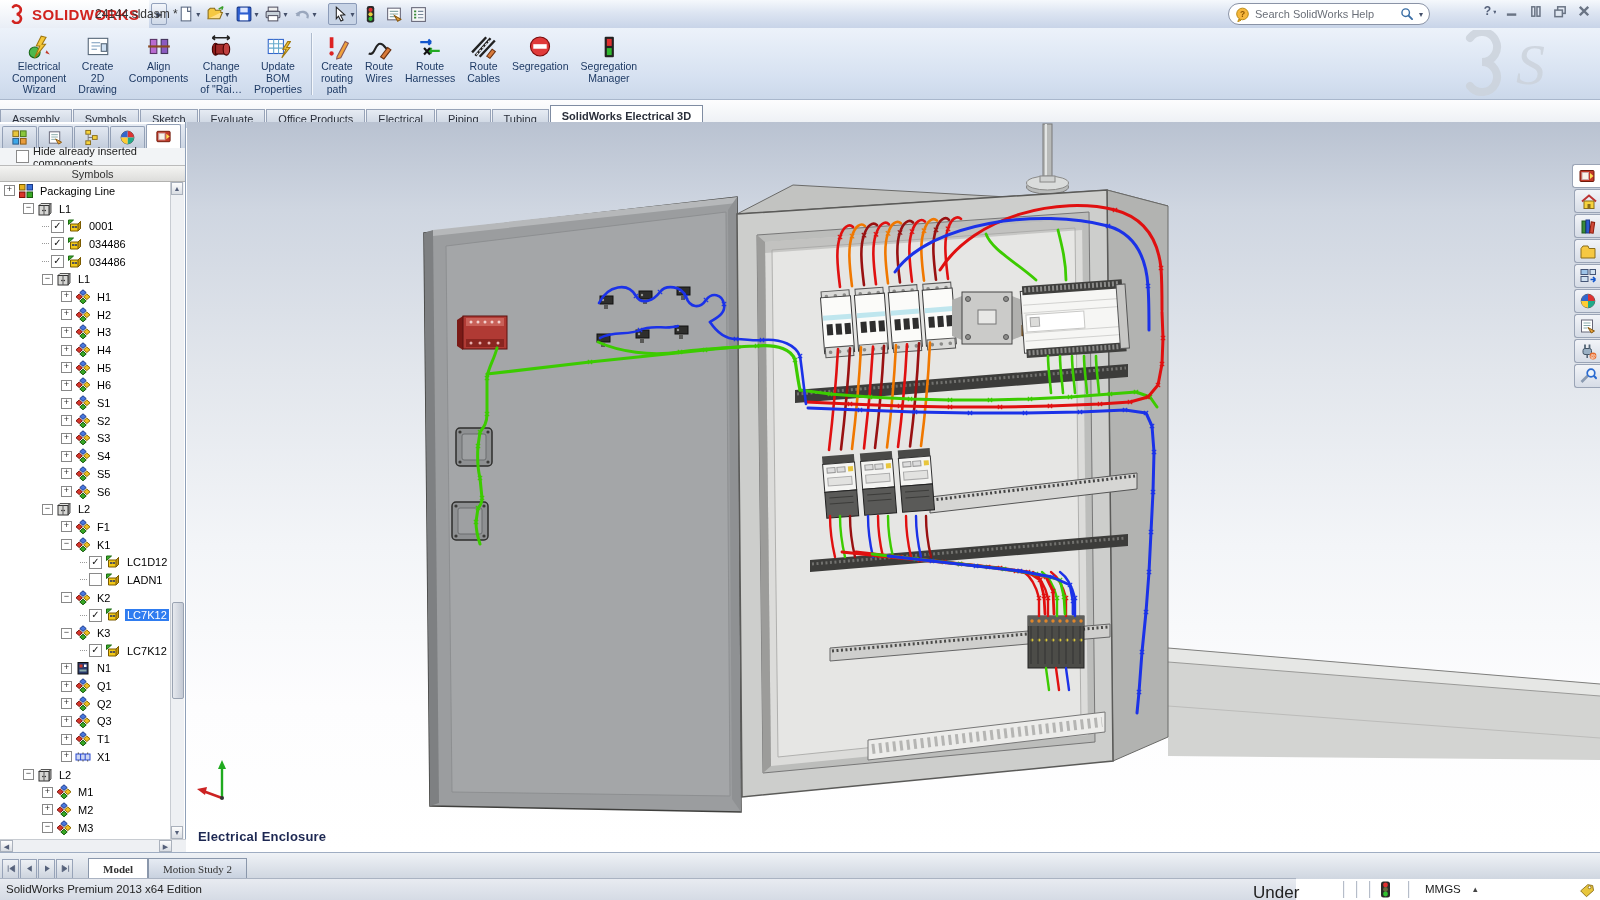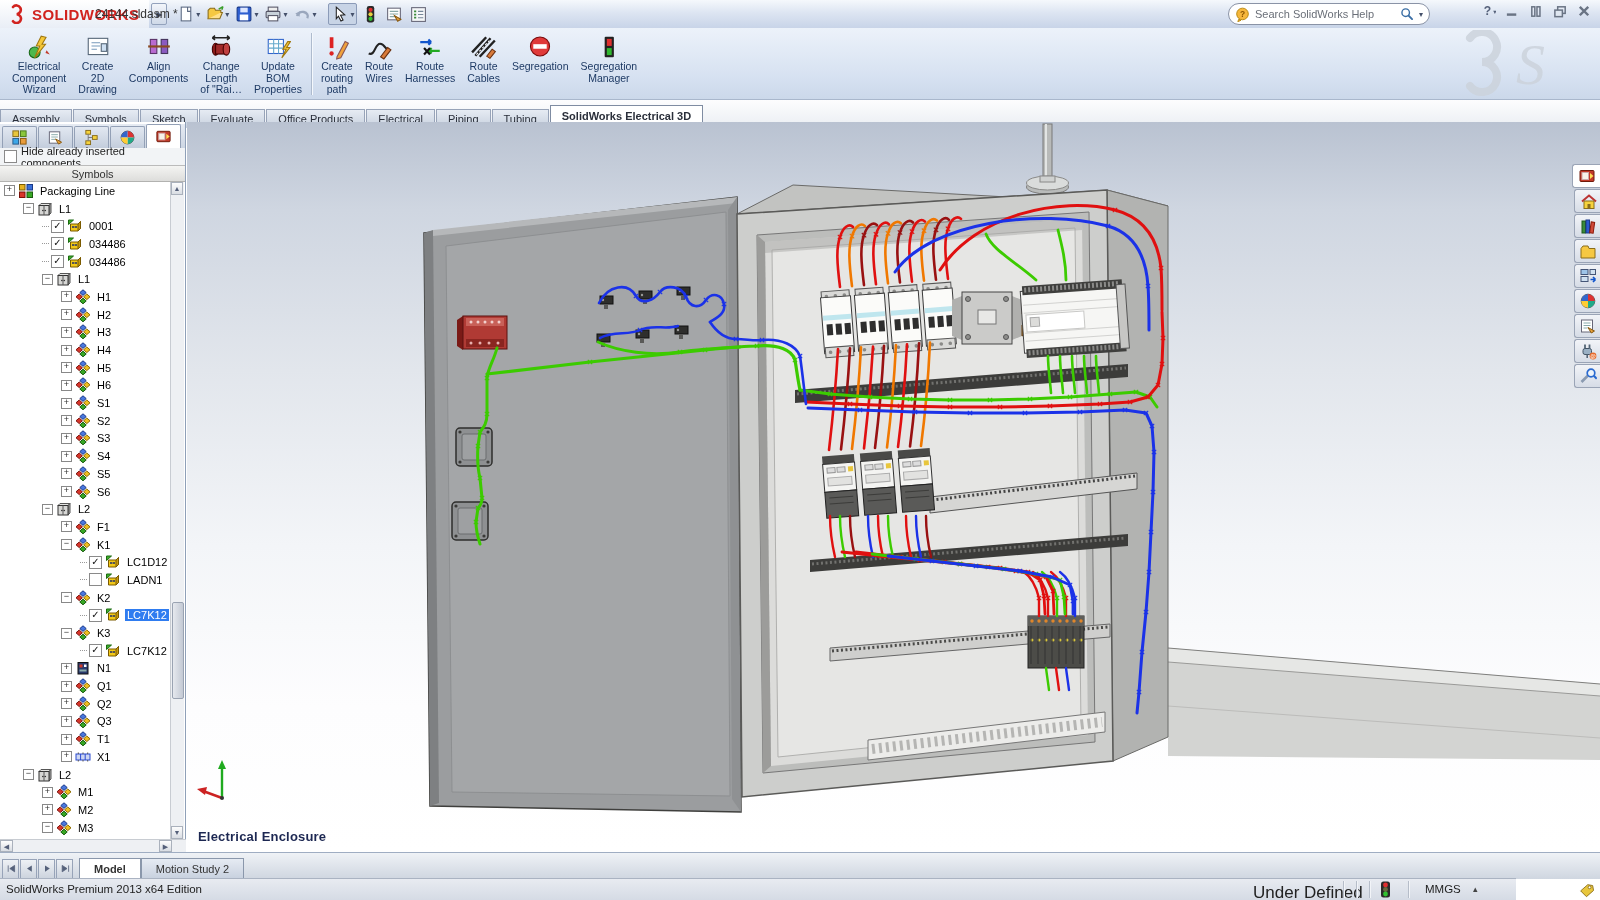--- a/index.html
+++ b/index.html
@@ -40,21 +40,21 @@
   .headsup{position:absolute;left:738px;top:103px;display:flex;align-items:center;gap:3px;}
   .hbtn{display:flex;align-items:center;padding:0 1px;}
   .hbtn .caret{font-size:8px;color:#55617a;margin-left:1px;}
   .docctl{position:absolute;right:38px;top:105px;display:flex;align-items:center;gap:8px;color:#7a8494;}
   
   .sidebar{position:absolute;left:0;top:122px;width:186px;height:730px;background:#fff;border-right:1px solid #8fa0b8;box-sizing:border-box;}
   .ptabs{position:absolute;left:0;top:2px;width:100%;height:24px;background:linear-gradient(#e6ebf3,#cdd6e3);display:flex;align-items:flex-end;padding-left:2px;box-sizing:border-box;}
   .ptab{width:33px;height:21px;display:flex;align-items:center;justify-content:center;background:linear-gradient(#e2e8f1,#c3cddc);
     border:1px solid #93a0b6;border-bottom:none;border-radius:2px 2px 0 0;margin-right:1px;}
   .ptab.active{background:#fff;height:23px;}
-  .hiderow{position:absolute;left:0;top:26px;width:100%;height:17px;display:flex;align-items:center;gap:4px;padding-left:4px;background:#f2f4f6;box-sizing:border-box;}
+  .hiderow{position:absolute;left:0;top:26px;width:100%;height:17px;display:flex;align-items:center;gap:4px;padding-left:16px;background:#f2f4f6;box-sizing:border-box;}
   .cb{width:11px;height:11px;background:#fff;border:1px solid #8a8a8a;font-size:10px;line-height:10px;text-align:center;color:#111;flex:0 0 auto;}
   .symhdr{position:absolute;left:0;top:43px;width:100%;height:17px;line-height:17px;text-align:center;color:#333;
     background:linear-gradient(#f4f4f2,#dddddb);border-top:1px solid #bbb;border-bottom:1px solid #b2b2b0;box-sizing:border-box;}
   .tree{position:absolute;left:0;top:60px;width:172px;height:657px;overflow:hidden;background:#fff;}
   .trow{height:17.7px;display:flex;align-items:center;white-space:nowrap;}
   .exp{width:9px;height:9px;border:1px solid #888;background:#fff;font-size:9px;line-height:7px;text-align:center;color:#333;flex:0 0 auto;margin-right:3px;}
   .dotstub{width:7px;border-top:1px dotted #999;flex:0 0 auto;margin-right:2px;}
   .ticon{width:16px;height:16px;flex:0 0 auto;margin-right:4px;}
   .ticon svg{display:block}
   .tlabel{font-size:11px;color:#000;padding:0 2px;}
@@ -77,21 +77,21 @@
   .kbtn.active{background:#fff;width:27px;}
   
   .bottombar{position:absolute;left:0;top:852px;width:1600px;height:26px;background:linear-gradient(#eff2f6,#cfd6e0);border-top:1px solid #9fadc2;
     display:flex;align-items:flex-end;}
   .bnav{display:flex;align-items:flex-end;height:20px;margin-left:2px;}
   .bnavb{width:15px;height:18px;background:linear-gradient(#eef1f5,#cdd4de);border:1px solid #97a3b8;margin-right:1px;
     display:flex;align-items:center;justify-content:center;}
   .btab{height:20px;line-height:20px;padding:0 14px;background:linear-gradient(#e6ebf3,#c7d0de);border:1px solid #8a97ab;border-bottom:none;font-size:11px;color:#333;}
   .btab.active{background:#fff;font-weight:bold;}
   
-  .statusbar{position:absolute;left:0;top:878px;width:1516px;height:22px;background:linear-gradient(#e8ebf1,#d4dae4);border-top:1px solid #aab3c2;}
+  .statusbar{position:absolute;left:0;top:878px;width:1296px;height:22px;background:linear-gradient(#e8ebf1,#d4dae4);border-top:1px solid #aab3c2;}
   .sb-left{position:absolute;left:6px;top:4px;font-size:11.5px;color:#222;}
   .sb-under{position:absolute;left:1253px;top:4px;font-size:17px;color:#222;}
   .sb-sep{position:absolute;top:2px;width:1px;height:17px;background:#b6bdc9;box-shadow:1px 0 0 #f2f4f8;}
   .sb-traffic{position:absolute;left:1380px;top:2px;}
   .sb-units{position:absolute;left:1425px;top:4px;font-size:11.5px;color:#222;}
   .sb-caret{position:absolute;left:1473px;top:5px;font-size:9px;color:#444;}
   .sb-tag{position:absolute;left:1578px;top:3px;}
 </style>
 </head>
 <body>
@@ -1380,21 +1380,21 @@
           <svg width="12" height="12" viewBox="0 0 15 15">
             <path d="M5 3l6 4-6 4z" fill="#55617a"></path>
           </svg>
         </div>
         <div class="bnavb">
           <svg width="12" height="12" viewBox="0 0 15 15">
             <path d="M12 3v8M4 3l6 4-6 4z" fill="#55617a" stroke="#55617a"></path>
           </svg>
         </div>
       </div>
-    <div id="btabs" style="display:flex;align-items:center;margin-left:5px;">
+    <div id="btabs" style="display:flex;align-items:center;margin-left:14px;font-family:Liberation Serif, serif;">
         <div class="btab active">Model</div>
         <div class="btab">Motion Study 2</div>
       </div>
   </div>
 
   <div class="statusbar">
     <div class="sb-left">SolidWorks Premium 2013 x64 Edition</div>
     <div class="sb-under">Under Defined</div>
     <div class="sb-sep" style="left:1343px"></div>
       <div class="sb-sep" style="left:1356px"></div>

